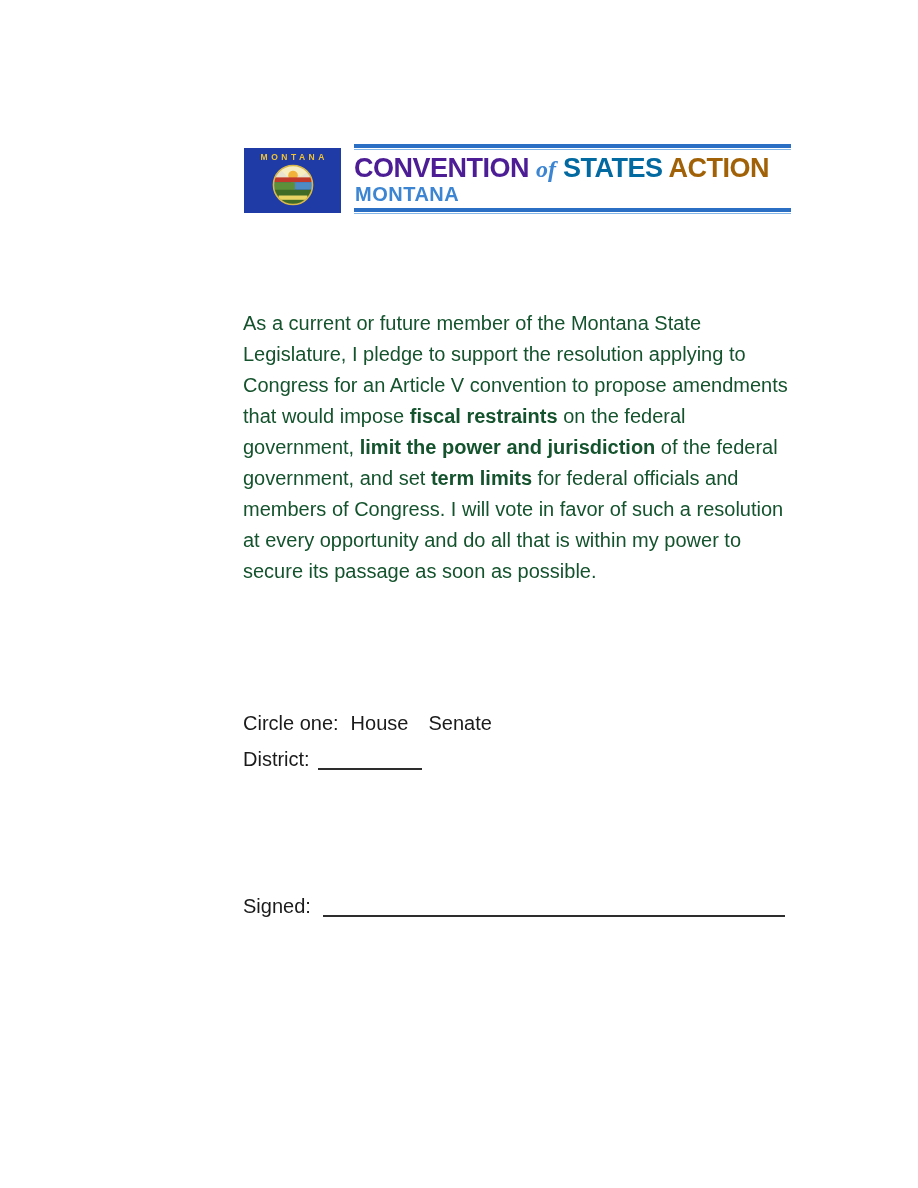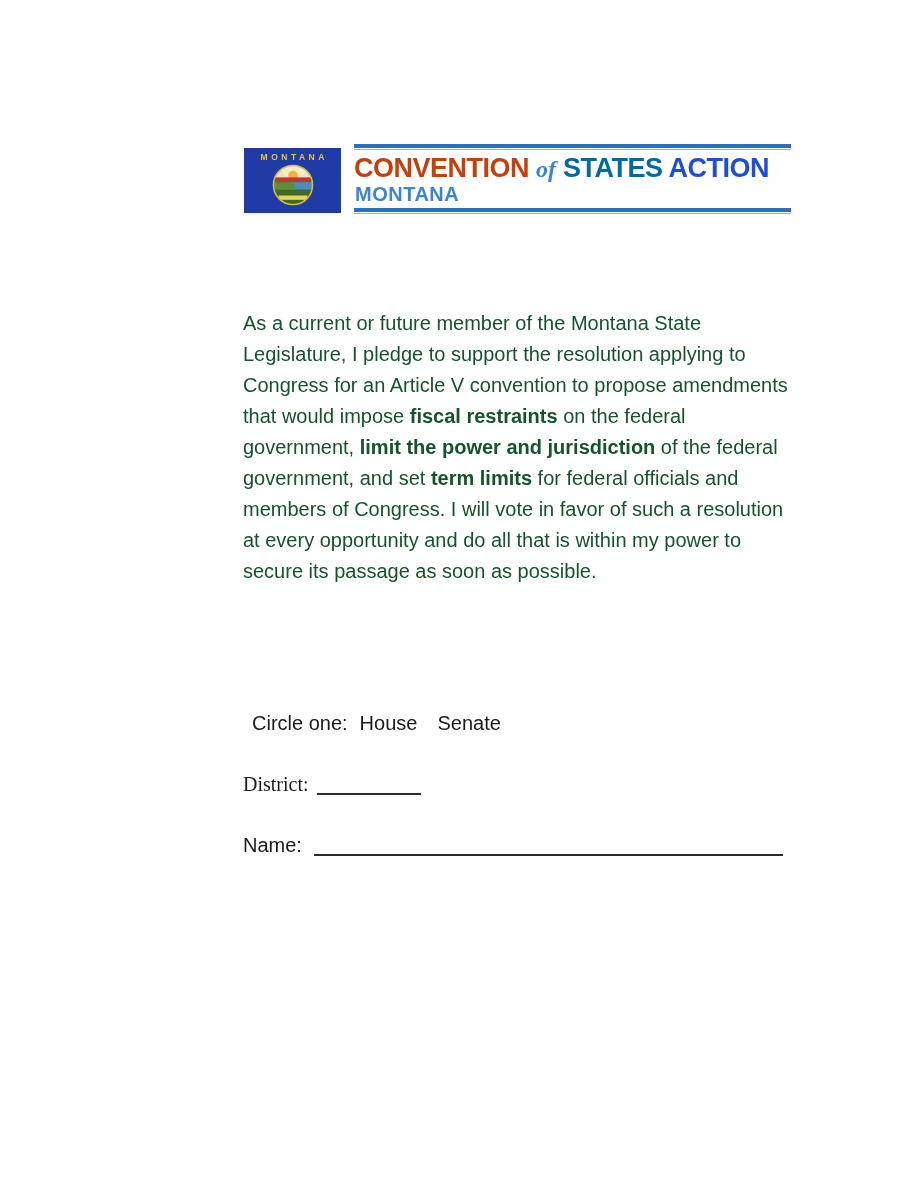--- a/index.html
+++ b/index.html
@@ -21,47 +21,47 @@
   }
   .flag-seal{margin-top:2px;}
 
   .brand{position:absolute;left:297px;top:144px;width:437px;}
   .rule-dark{height:3.5px;background:#2a6fc4;}
   .rule-light{height:1.5px;background:#85b6e8;margin-top:1px;}
   .brand-line1{
     margin-top:4px;font-size:27px;font-weight:bold;line-height:1.08;
     letter-spacing:-0.5px;white-space:nowrap;
   }
-  .w-convention{color:#c2410c;}
+  .w-convention{color:#4c1d95;}
   .w-of{
     color:#3c85d2;font-family:"Liberation Serif","DejaVu Serif",serif;
     font-style:italic;font-weight:bold;font-size:24px;letter-spacing:0;
   }
   .w-states{color:#0369a1;}
-  .w-action{color:#1d4ed8;}
+  .w-action{color:#a16207;}
   .brand-line2{font-size:20px;font-weight:bold;color:#3c85d2;line-height:1.1;margin:0 0 3px 1px;letter-spacing:0.5px;}
 
   
   .doc-title{
     position:absolute;left:186px;top:234px;width:548px;
     text-align:center;font-size:32px;font-weight:bold;color:#111111;
   }
 
   
   .pledge{
     position:absolute;left:186px;top:308px;width:552px;
     font-size:20px;line-height:31px;color:#14532d;
   }
   .pledge b{font-weight:bold;}
 
   
   .frow{position:absolute;left:186px;font-size:20px;color:#1b1b1b;white-space:nowrap;}
   .row-date{top:650px;}
-  .row-chamber{top:712px;margin-left:9px;}
-  .row-district{top:773px;font-family:Liberation Serif, serif;}
+  .row-chamber{top:712px;}
+  .row-district{top:748px;}
   .row-name{top:834px;width:540px;display:flex;align-items:baseline;}
   .row-signed{top:895px;width:542px;display:flex;align-items:baseline;}
 
   .blank{
     display:inline-block;border-bottom:2px solid #2d2d2d;
     transform:translateY(4px);margin-left:8px;
   }
   .blank-date{width:100px;}
   .blank-district{width:104px;}
   .fill-line{
@@ -119,19 +119,19 @@
 
 
   <div class="frow row-chamber">
     <span>Circle one:</span><span id="chamber-options"><span class="opt">House</span><span class="opt">Senate</span></span>
   </div>
 
   <div class="frow row-district">
     <span>District:</span><span class="blank blank-district"></span>
   </div>
 
-  <div class="frow row-name">
-    <span>Name:</span>
+
+  <div class="frow row-signed">
+    <span>Signed:</span>
     <span class="fill-line"></span>
   </div>
-
 
 </div>
 
 </body></html>

